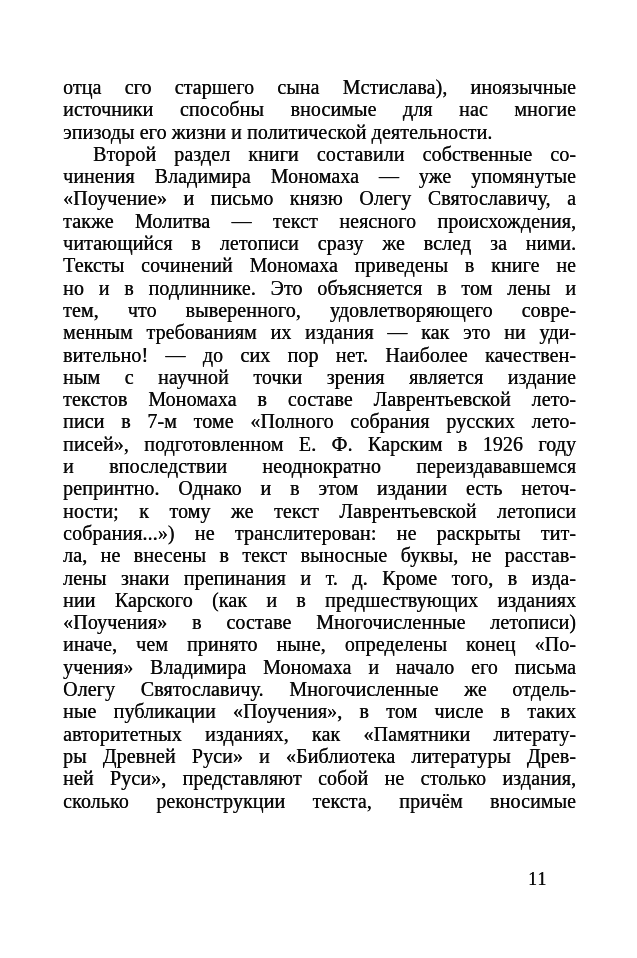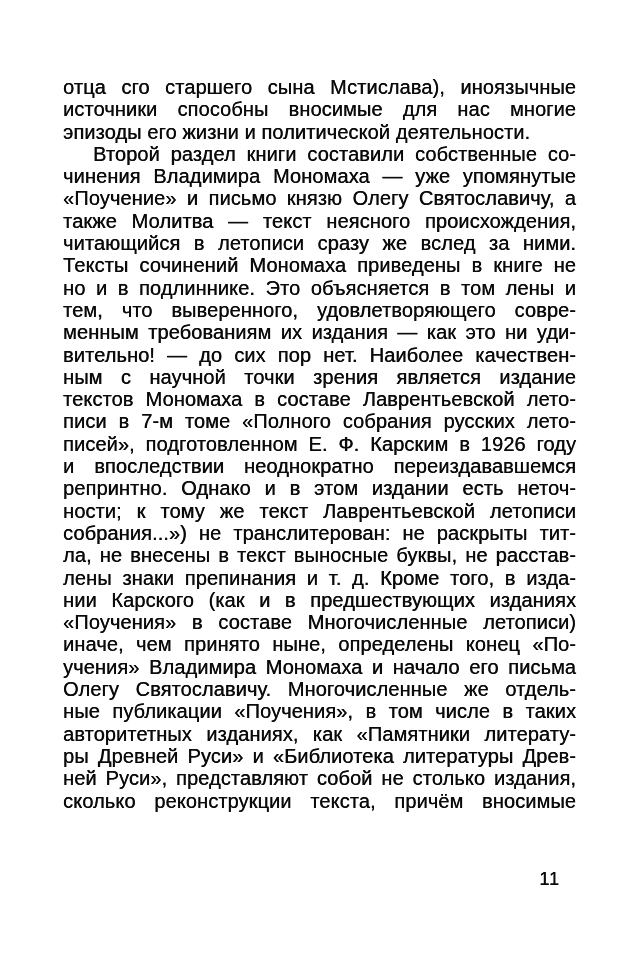--- a/index.html
+++ b/index.html
@@ -6,21 +6,21 @@
     margin: 0;
     padding: 0;
     background: #ffffff;
   }
   .page {
     position: relative;
     width: 637px;
     height: 948px;
     background: #ffffff;
     overflow: hidden;
-    font-family: Liberation Sans, sans-serif;
+    font-family: Liberation Serif, serif;
     color: #0a0a0a;
   }
   .text-block {
     position: absolute;
     left: 63px;
     top: 76px;
     width: 513px;
     font-size: 20px;
     line-height: 22.3px;
     text-shadow: 0.35px 0 0 #141414;
@@ -37,21 +37,21 @@
     text-align-last: left;
   }
   .line.indent {
     text-indent: 30px;
   }
   .page-number {
     position: absolute;
     left: 528px;
     top: 869px;
     width: 32px;
-    text-align: right;
+    text-align: left;
     font-size: 18px;
     letter-spacing: 1px;
     text-shadow: 0.35px 0 0 #141414;
   }
 </style>
 </head>
 <body>
 
 <div class="page">
   <div class="text-block">

